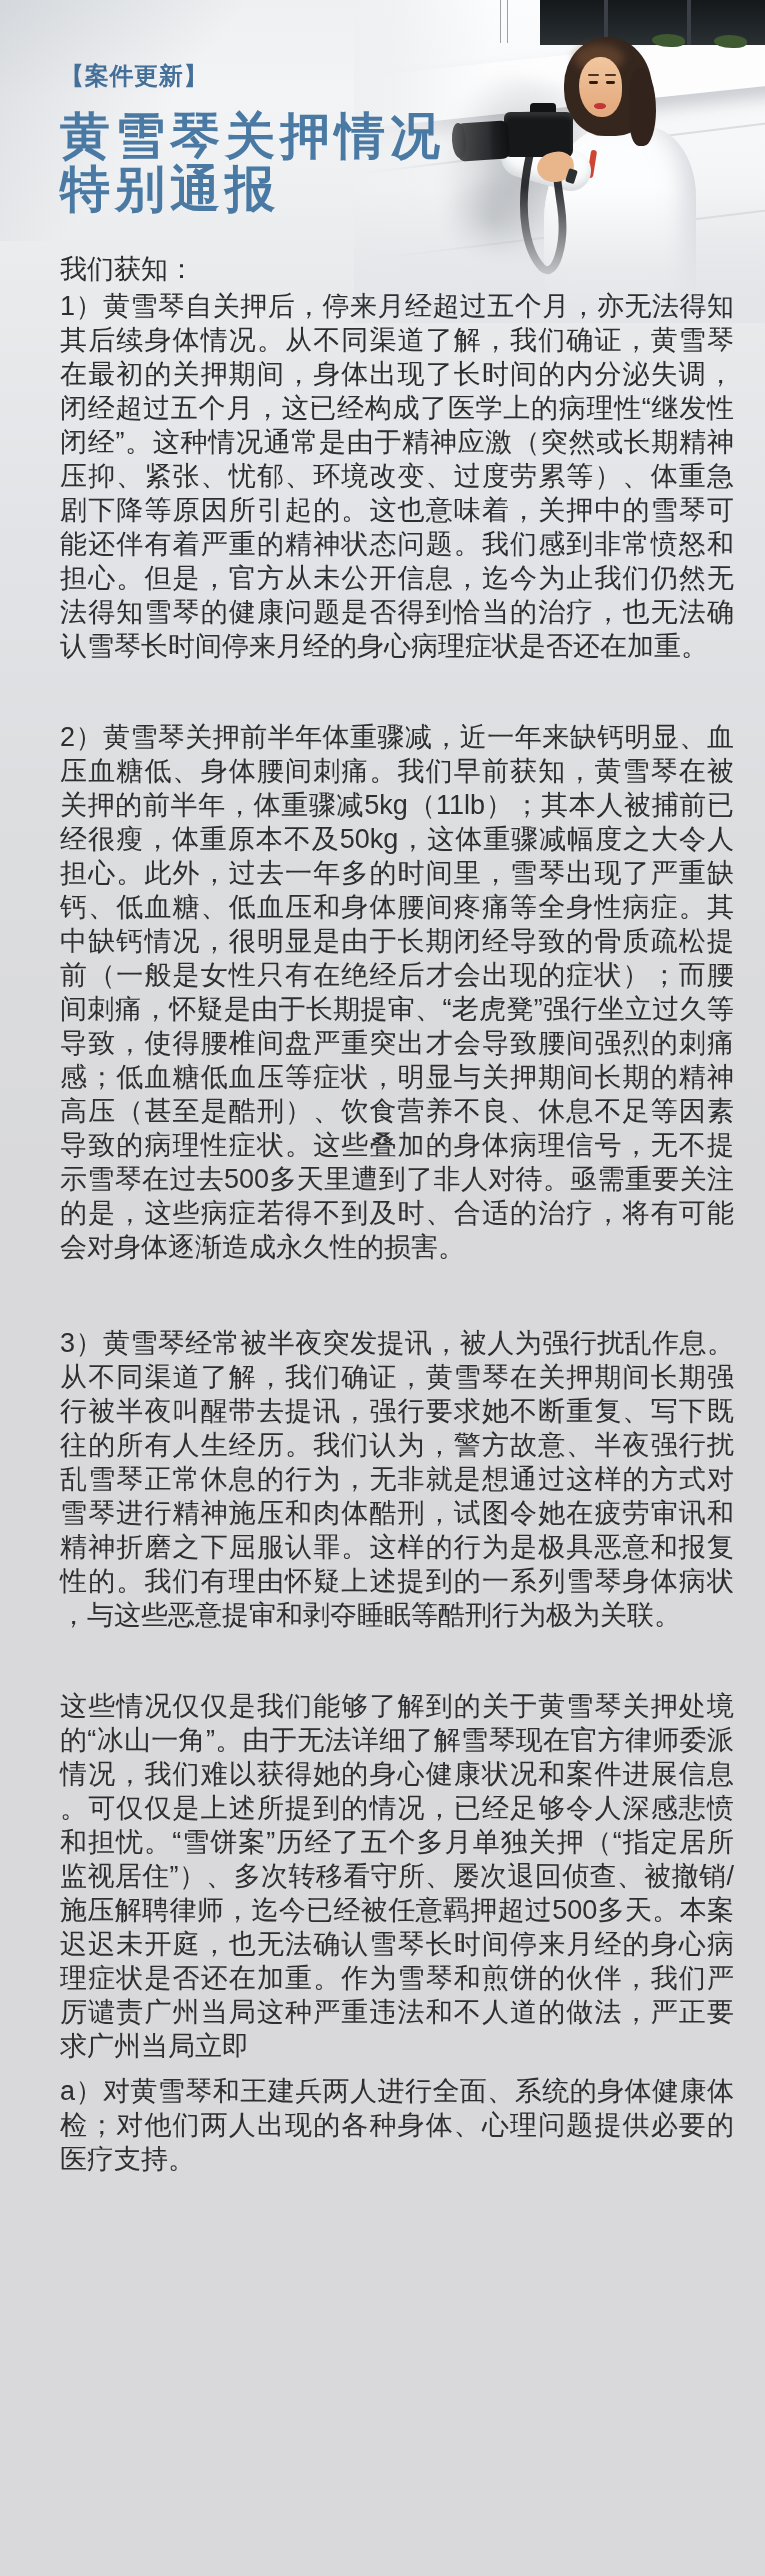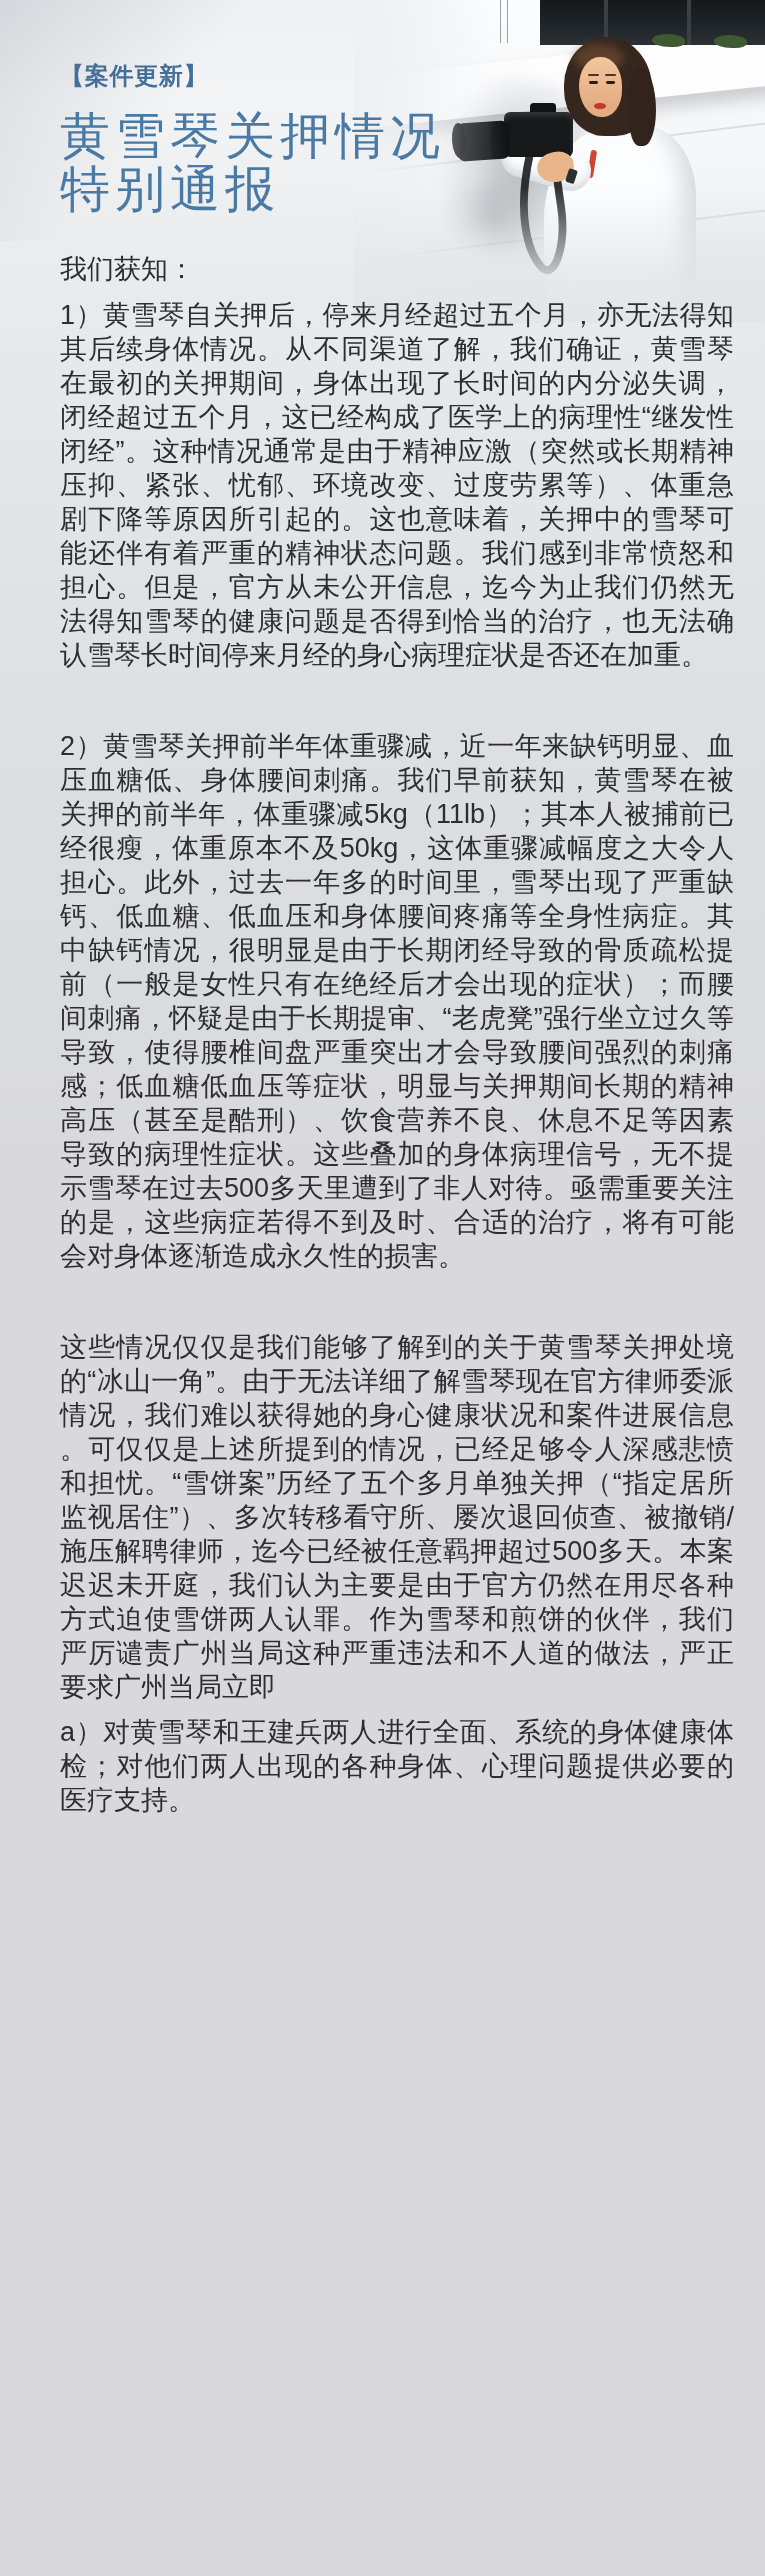--- a/index.html
+++ b/index.html
@@ -64,21 +64,21 @@
     border-radius:2.1px;transform:rotate(18deg);}
   .strap-svg{position:absolute;left:0;top:0;}
   .fade-left{position:absolute;inset:0;
     background:linear-gradient(90deg,#eef0f2 0%,rgba(238,240,242,0.85) 10%,rgba(238,240,242,0) 34%);}
   .fade-bottom{position:absolute;inset:0;
     background:linear-gradient(180deg,rgba(230,232,235,0) 58%,rgba(227,229,232,0.8) 84%,#e3e5e8 100%);}
   
   .content{position:absolute;inset:0;padding:0 32px 0 60px;z-index:3;}
   .kicker{margin-top:64px;font-size:24px;line-height:1;font-weight:900;color:#436f99;
     letter-spacing:0.7px;}
-  .title{margin:22px 0 0 0;font-size:50px;line-height:53px;font-weight:400;color:#4a7aa3;
+  .title{margin:22px 0 0 0;font-size:50px;line-height:53px;font-weight:700;color:#4a7aa3;
     letter-spacing:5px;}
   .title .tl{display:block;}
   .body{margin:0;font-size:27px;line-height:34px;color:#2e2e30;text-align:justify;
     text-justify:inter-ideograph;word-break:break-all;line-break:anywhere;}
 </style>
 </head>
 <body>
 
 <div class="page">
 
@@ -126,25 +126,26 @@
   <div class="content">
     <div class="kicker">【案件更新】</div>
     <h1 class="title">
       <span class="tl">黄雪琴关押情况</span>
       <span class="tl">特别通报</span>
     </h1>
 
 
     <p class="body" style="margin-top:36px">我们获知：</p>
 
-    <p class="body" style="margin-top:12px">1）黄雪琴自关押后，停来月经超过五个月，亦无法得知其后续身体情况。从不同渠道了解，我们确证，黄雪琴在最初的关押期间，身体出现了长时间的内分泌失调，闭经超过五个月，这已经构成了医学上的病理性“继发性闭经”。这种情况通常是由于精神应激（突然或长期精神压抑、紧张、忧郁、环境改变、过度劳累等）、体重急剧下降等原因所引起的。这也意味着，关押中的雪琴可能还伴有着严重的精神状态问题。我们感到非常愤怒和担心。但是，官方从未公开信息，迄今为止我们仍然无法得知雪琴的健康问题是否得到恰当的治疗，也无法确认雪琴长时间停来月经的身心病理症状是否还在加重。</p>
+    <p class="body" style="margin-top:3px">1）黄雪琴自关押后，停来月经超过五个月，亦无法得知其后续身体情况。从不同渠道了解，我们确证，黄雪琴在最初的关押期间，身体出现了长时间的内分泌失调，闭经超过五个月，这已经构成了医学上的病理性“继发性闭经”。这种情况通常是由于精神应激（突然或长期精神压抑、紧张、忧郁、环境改变、过度劳累等）、体重急剧下降等原因所引起的。这也意味着，关押中的雪琴可能还伴有着严重的精神状态问题。我们感到非常愤怒和担心。但是，官方从未公开信息，迄今为止我们仍然无法得知雪琴的健康问题是否得到恰当的治疗，也无法确认雪琴长时间停来月经的身心病理症状是否还在加重。</p>
 
     <p class="body" style="margin-top:57px">2）黄雪琴关押前半年体重骤减，近一年来缺钙明显、血压血糖低、身体腰间刺痛。我们早前获知，黄雪琴在被关押的前半年，体重骤减5kg（11lb）；其本人被捕前已经很瘦，体重原本不及50kg，这体重骤减幅度之大令人担心。此外，过去一年多的时间里，雪琴出现了严重缺钙、低血糖、低血压和身体腰间疼痛等全身性病症。其中缺钙情况，很明显是由于长期闭经导致的骨质疏松提前（一般是女性只有在绝经后才会出现的症状）；而腰间刺痛，怀疑是由于长期提审、“老虎凳”强行坐立过久等导致，使得腰椎间盘严重突出才会导致腰间强烈的刺痛感；低血糖低血压等症状，明显与关押期间长期的精神高压（甚至是酷刑）、饮食营养不良、休息不足等因素导致的病理性症状。这些叠加的身体病理信号，无不提示雪琴在过去500多天里遭到了非人对待。亟需重要关注的是，这些病症若得不到及时、合适的治疗，将有可能会对身体逐渐造成永久性的损害。</p>
 
+    <p class="body" style="margin-top:62px">3）黄雪琴经常被半夜突发提讯，被人为强行扰乱作息。从不同渠道了解，我们确证，黄雪琴在关押期间长期强行被半夜叫醒带去提讯，强行要求她不断重复、写下既往的所有人生经历。我们认为，警方故意、半夜强行扰乱雪琴正常休息的行为，无非就是想通过这样的方式对雪琴进行精神施压和肉体酷刑，试图令她在疲劳审讯和精神折磨之下屈服认罪。这样的行为是极具恶意和报复性的。我们有理由怀疑上述提到的一系列雪琴身体病状，与这些恶意提审和剥夺睡眠等酷刑行为极为关联。</p>
 
-    <p class="body" style="margin-top:57px">这些情况仅仅是我们能够了解到的关于黄雪琴关押处境的“冰山一角”。由于无法详细了解雪琴现在官方律师委派情况，我们难以获得她的身心健康状况和案件进展信息。可仅仅是上述所提到的情况，已经足够令人深感悲愤和担忧。“雪饼案”历经了五个多月单独关押（“指定居所监视居住”）、多次转移看守所、屡次退回侦查、被撤销/施压解聘律师，迄今已经被任意羁押超过500多天。本案迟迟未开庭，我们认为主要是由于官方仍然在用尽各种方式迫使雪饼两人认罪。作为雪琴和煎饼的伙伴，我们严厉谴责广州当局这种严重违法和不人道的做法，严正要求广州当局立即</p>
+    <p class="body" style="margin-top:57px">这些情况仅仅是我们能够了解到的关于黄雪琴关押处境的“冰山一角”。由于无法详细了解雪琴现在官方律师委派情况，我们难以获得她的身心健康状况和案件进展信息。可仅仅是上述所提到的情况，已经足够令人深感悲愤和担忧。“雪饼案”历经了五个多月单独关押（“指定居所监视居住”）、多次转移看守所、屡次退回侦查、被撤销/施压解聘律师，迄今已经被任意羁押超过500多天。本案迟迟未开庭，也无法确认雪琴长时间停来月经的身心病理症状是否还在加重。作为雪琴和煎饼的伙伴，我们严厉谴责广州当局这种严重违法和不人道的做法，严正要求广州当局立即</p>
 
     <p class="body" style="margin-top:11.3px">a）对黄雪琴和王建兵两人进行全面、系统的身体健康体检；对他们两人出现的各种身体、心理问题提供必要的医疗支持。</p>
 
   </div>
 
 </div>
 
 
 </body></html>

